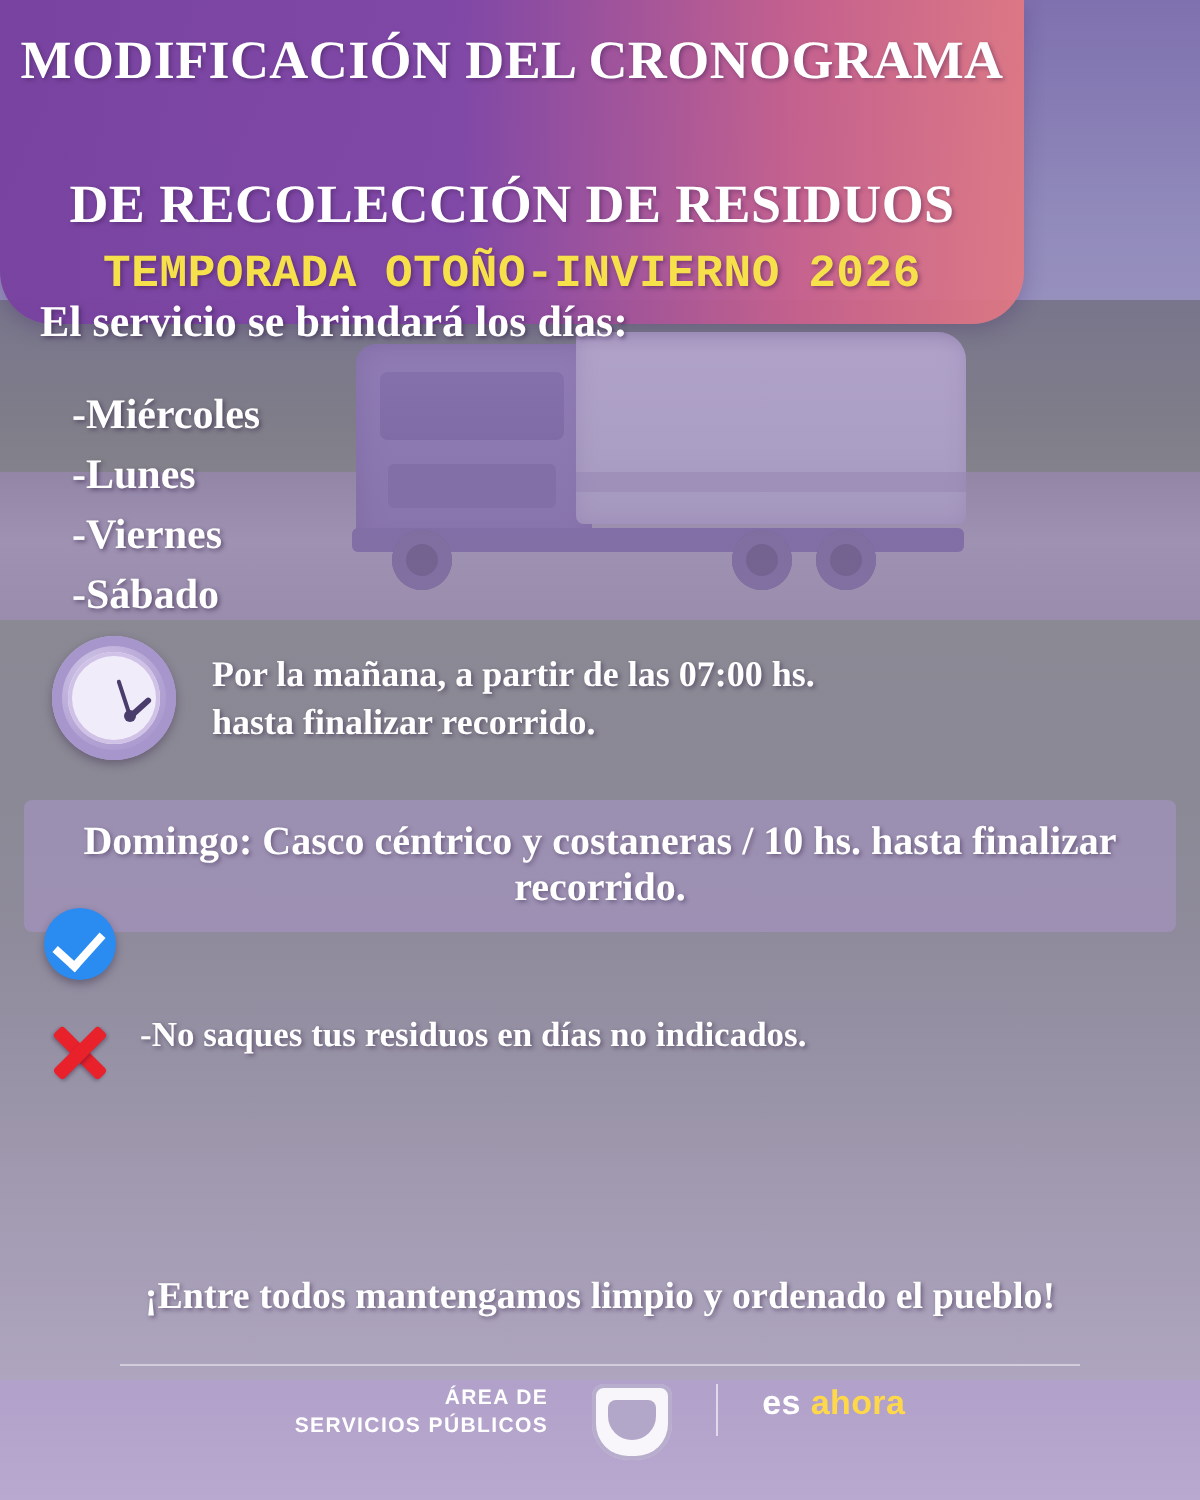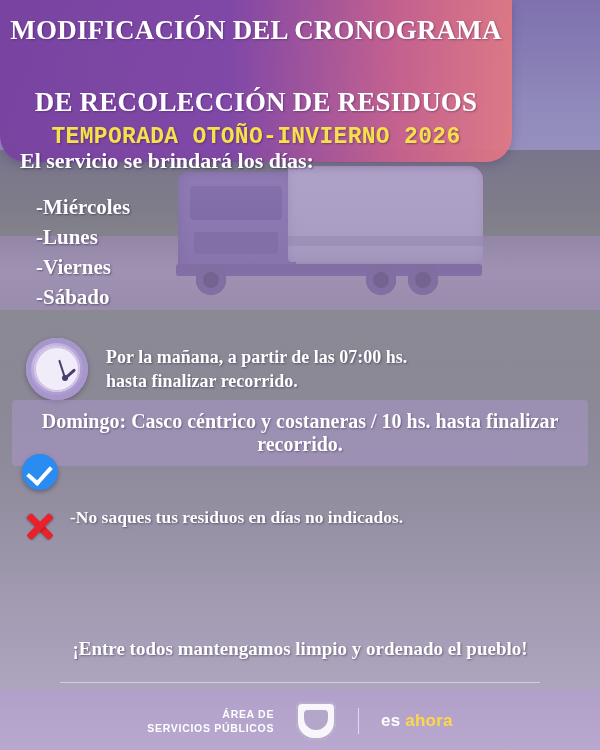--- a/index.html
+++ b/index.html
@@ -160,21 +160,21 @@
     color: #ffffff;
     font-size: 21px;
     font-weight: bold;
     line-height: 1.43;
     text-shadow: 1px 1px 2px rgba(40,20,60,0.5);
   }
 
   
   .clock-row {
     position: absolute;
-    left: 26px; top: 332px;
+    left: 26px; top: 312px;
     width: 548px; height: 74px;
     display: flex;
     align-items: center;
   }
   .clock {
     position: relative;
     width: 62px; height: 62px;
     flex: 0 0 62px;
     border-radius: 50%;
     background: radial-gradient(circle at 35% 30%, #cfc4e6 0%, #b3a3d4 55%, #9b8ac4 100%);
@@ -292,21 +292,20 @@
     width: 480px; height: 1px;
     background: rgba(255,255,255,0.45);
   }
 
   .footer {
     position: absolute;
     left: 0; top: 692px;
     width: 600px;
     height: 58px;
     display: flex;
-    align-items: center;
     justify-content: center;
     gap: 22px;
   }
   .footer .area {
     color: #ffffff;
     font-family: "Liberation Sans", sans-serif;
     font-size: 10.5px;
     font-weight: bold;
     letter-spacing: 0.7px;
     line-height: 1.35;

